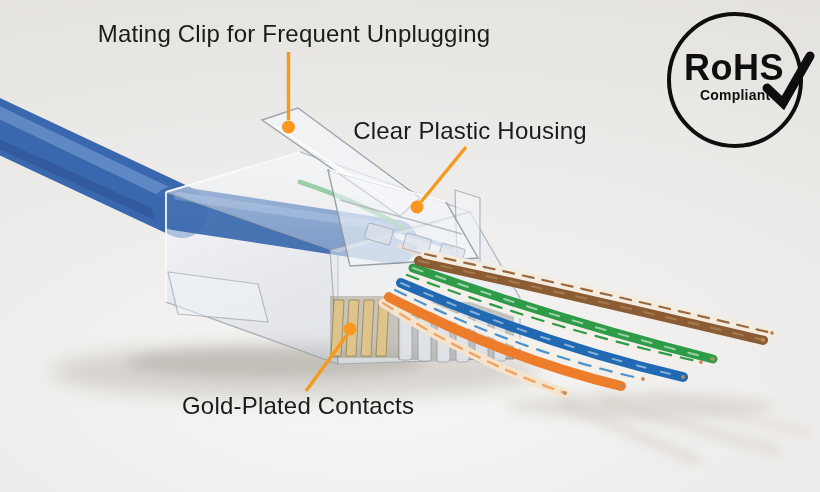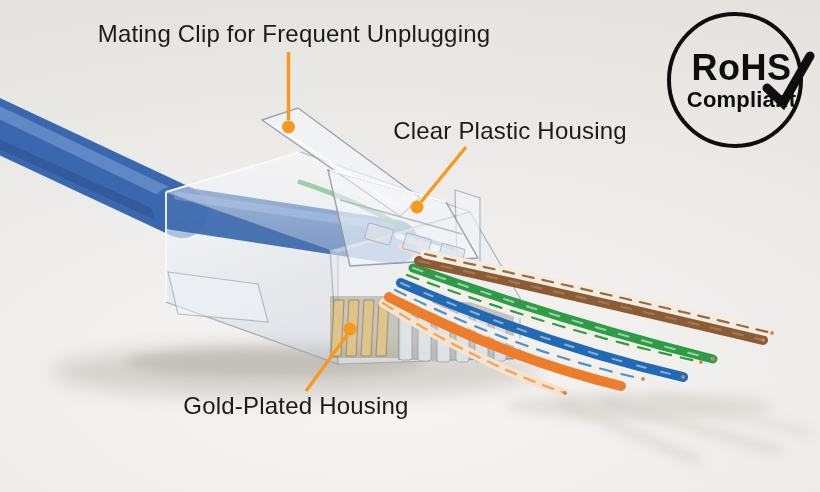--- a/index.html
+++ b/index.html
@@ -9,30 +9,30 @@
     background:radial-gradient(130% 95% at 45% 78%, #f7f6f4 0%, #efedeb 40%, #e9e7e4 70%, #e2dfdb 100%);
   }
   .photo-svg{position:absolute;left:0;top:0;z-index:1;}
   .overlay-svg{position:absolute;left:0;top:0;z-index:3;pointer-events:none;}
   .anno-label{
     position:absolute;z-index:4;
     font-size:24px;line-height:1.15;font-weight:400;color:#1d1b19;
     text-align:center;letter-spacing:0.2px;white-space:nowrap;
   }
   .label-mating{left:84px;top:20px;width:420px;}
-  .label-housing{left:350px;top:117px;width:240px;margin-left:40px;}
+  .label-housing{left:350px;top:117px;width:240px;}
   .label-contacts{left:182px;top:392px;width:228px;}
   .rohs-badge{
     position:absolute;z-index:4;left:667px;top:12px;width:136px;height:136px;
     border:4px solid #0e0e0e;border-radius:50%;box-sizing:border-box;
-    display:flex;flex-direction:column;align-items:center;justify-content:flex-start;
+    display:flex;flex-direction:column;align-items:flex-start;justify-content:flex-start;
     padding:34px 0 0 13px;color:#0e0e0e;
   }
   .rohs-title{font-size:36px;font-weight:bold;line-height:1;letter-spacing:0.5px;}
-  .rohs-sub{font-size:22px;font-weight:bold;line-height:1.1;margin-top:2px;letter-spacing:0.2px;}
+  .rohs-sub{font-size:14px;font-weight:bold;line-height:1.1;margin-top:2px;letter-spacing:0.2px;margin-left:16px;}
 </style>
 </head>
 <body>
 
 <div class="stage">
 
   <svg class="photo-svg" width="820" height="492" viewBox="0 0 820 492">
     <defs>
       <filter id="blur10" x="-60%" y="-60%" width="220%" height="220%">
           <feGaussianBlur stdDeviation="10"></feGaussianBlur>
@@ -162,20 +162,20 @@
     <g fill="#F8981D">
       <circle cx="288.5" cy="127" r="6.5"></circle>
       <circle cx="417" cy="207" r="6.5"></circle>
       <circle cx="350" cy="329" r="6.5"></circle>
     </g>
     <path d="M 767,88 L 783,103 L 810,56" stroke-width="9" stroke-linecap="round" stroke-linejoin="miter" fill="none" stroke="#0e0e0e"></path>
   </svg>
 
   <div class="anno-label label-mating">Mating Clip for Frequent Unplugging</div>
   <div class="anno-label label-housing">Clear Plastic Housing</div>
-  <div class="anno-label label-contacts">Gold-Plated Housing</div>
+  <div class="anno-label label-contacts">Gold-Plated Contacts</div>
 
   <div class="rohs-badge">
     <div class="rohs-title">RoHS</div>
     <div class="rohs-sub">Compliant</div>
   </div>
 
 </div>
 
 </body></html>

